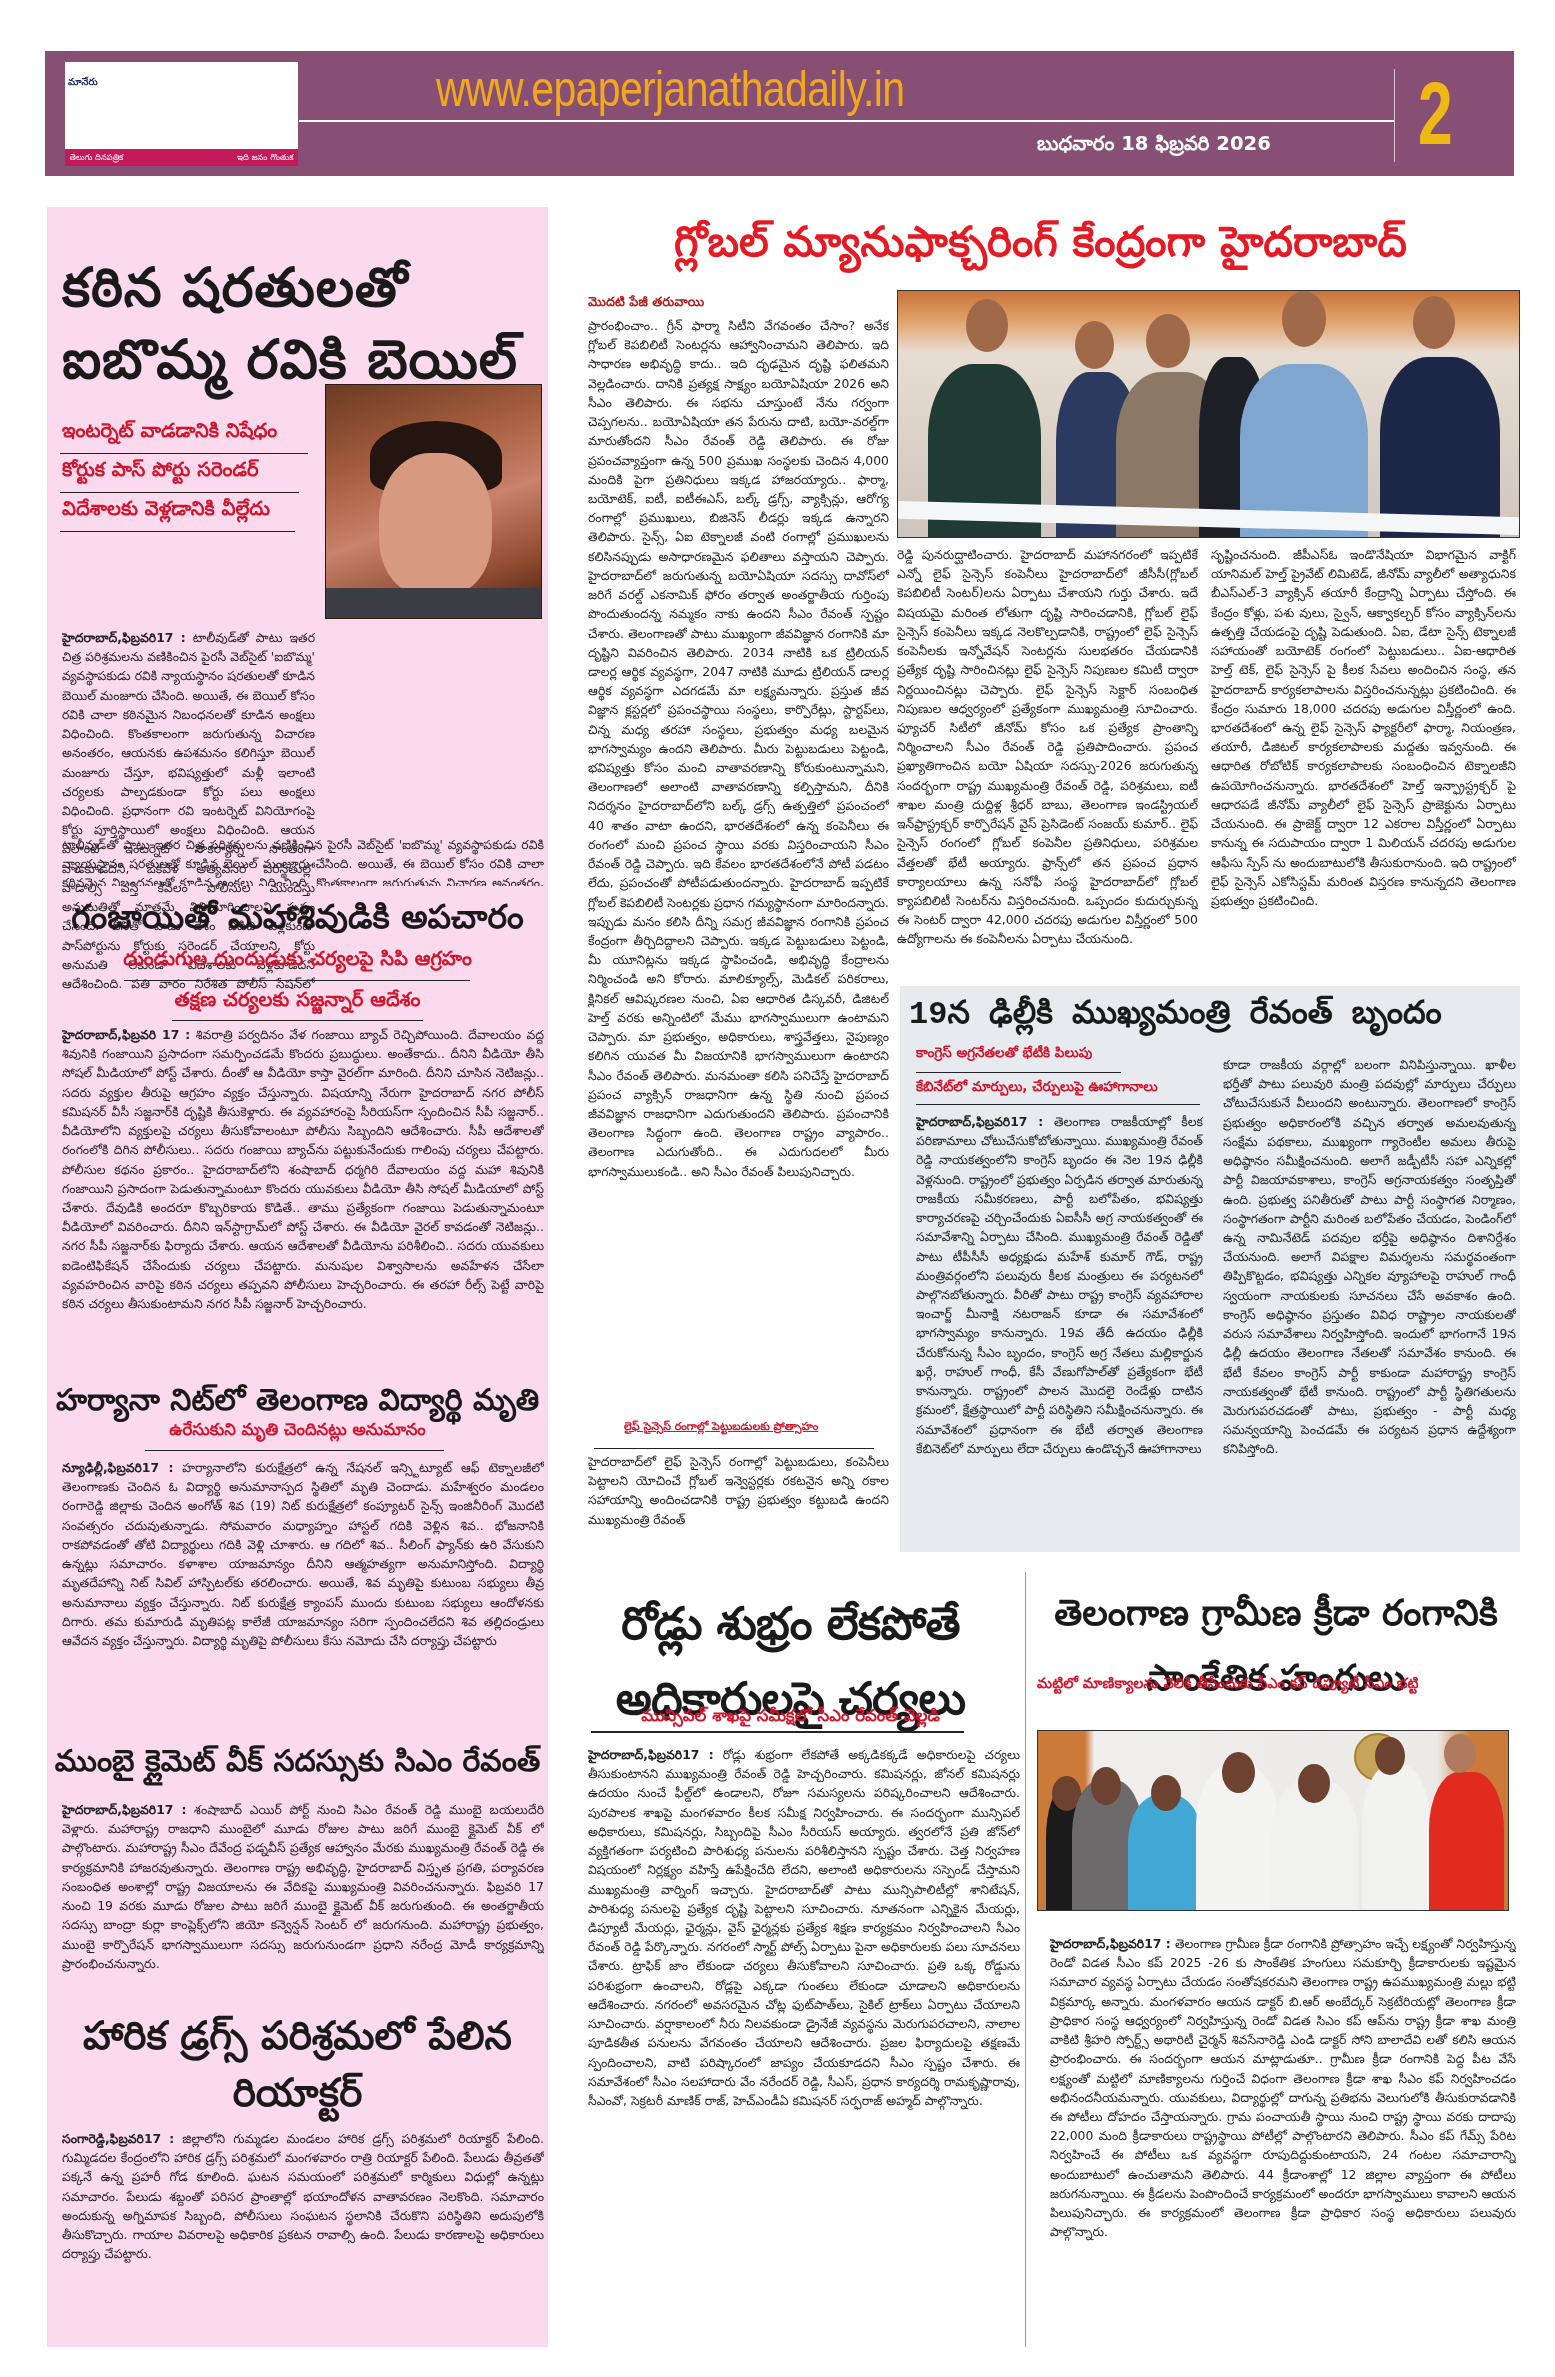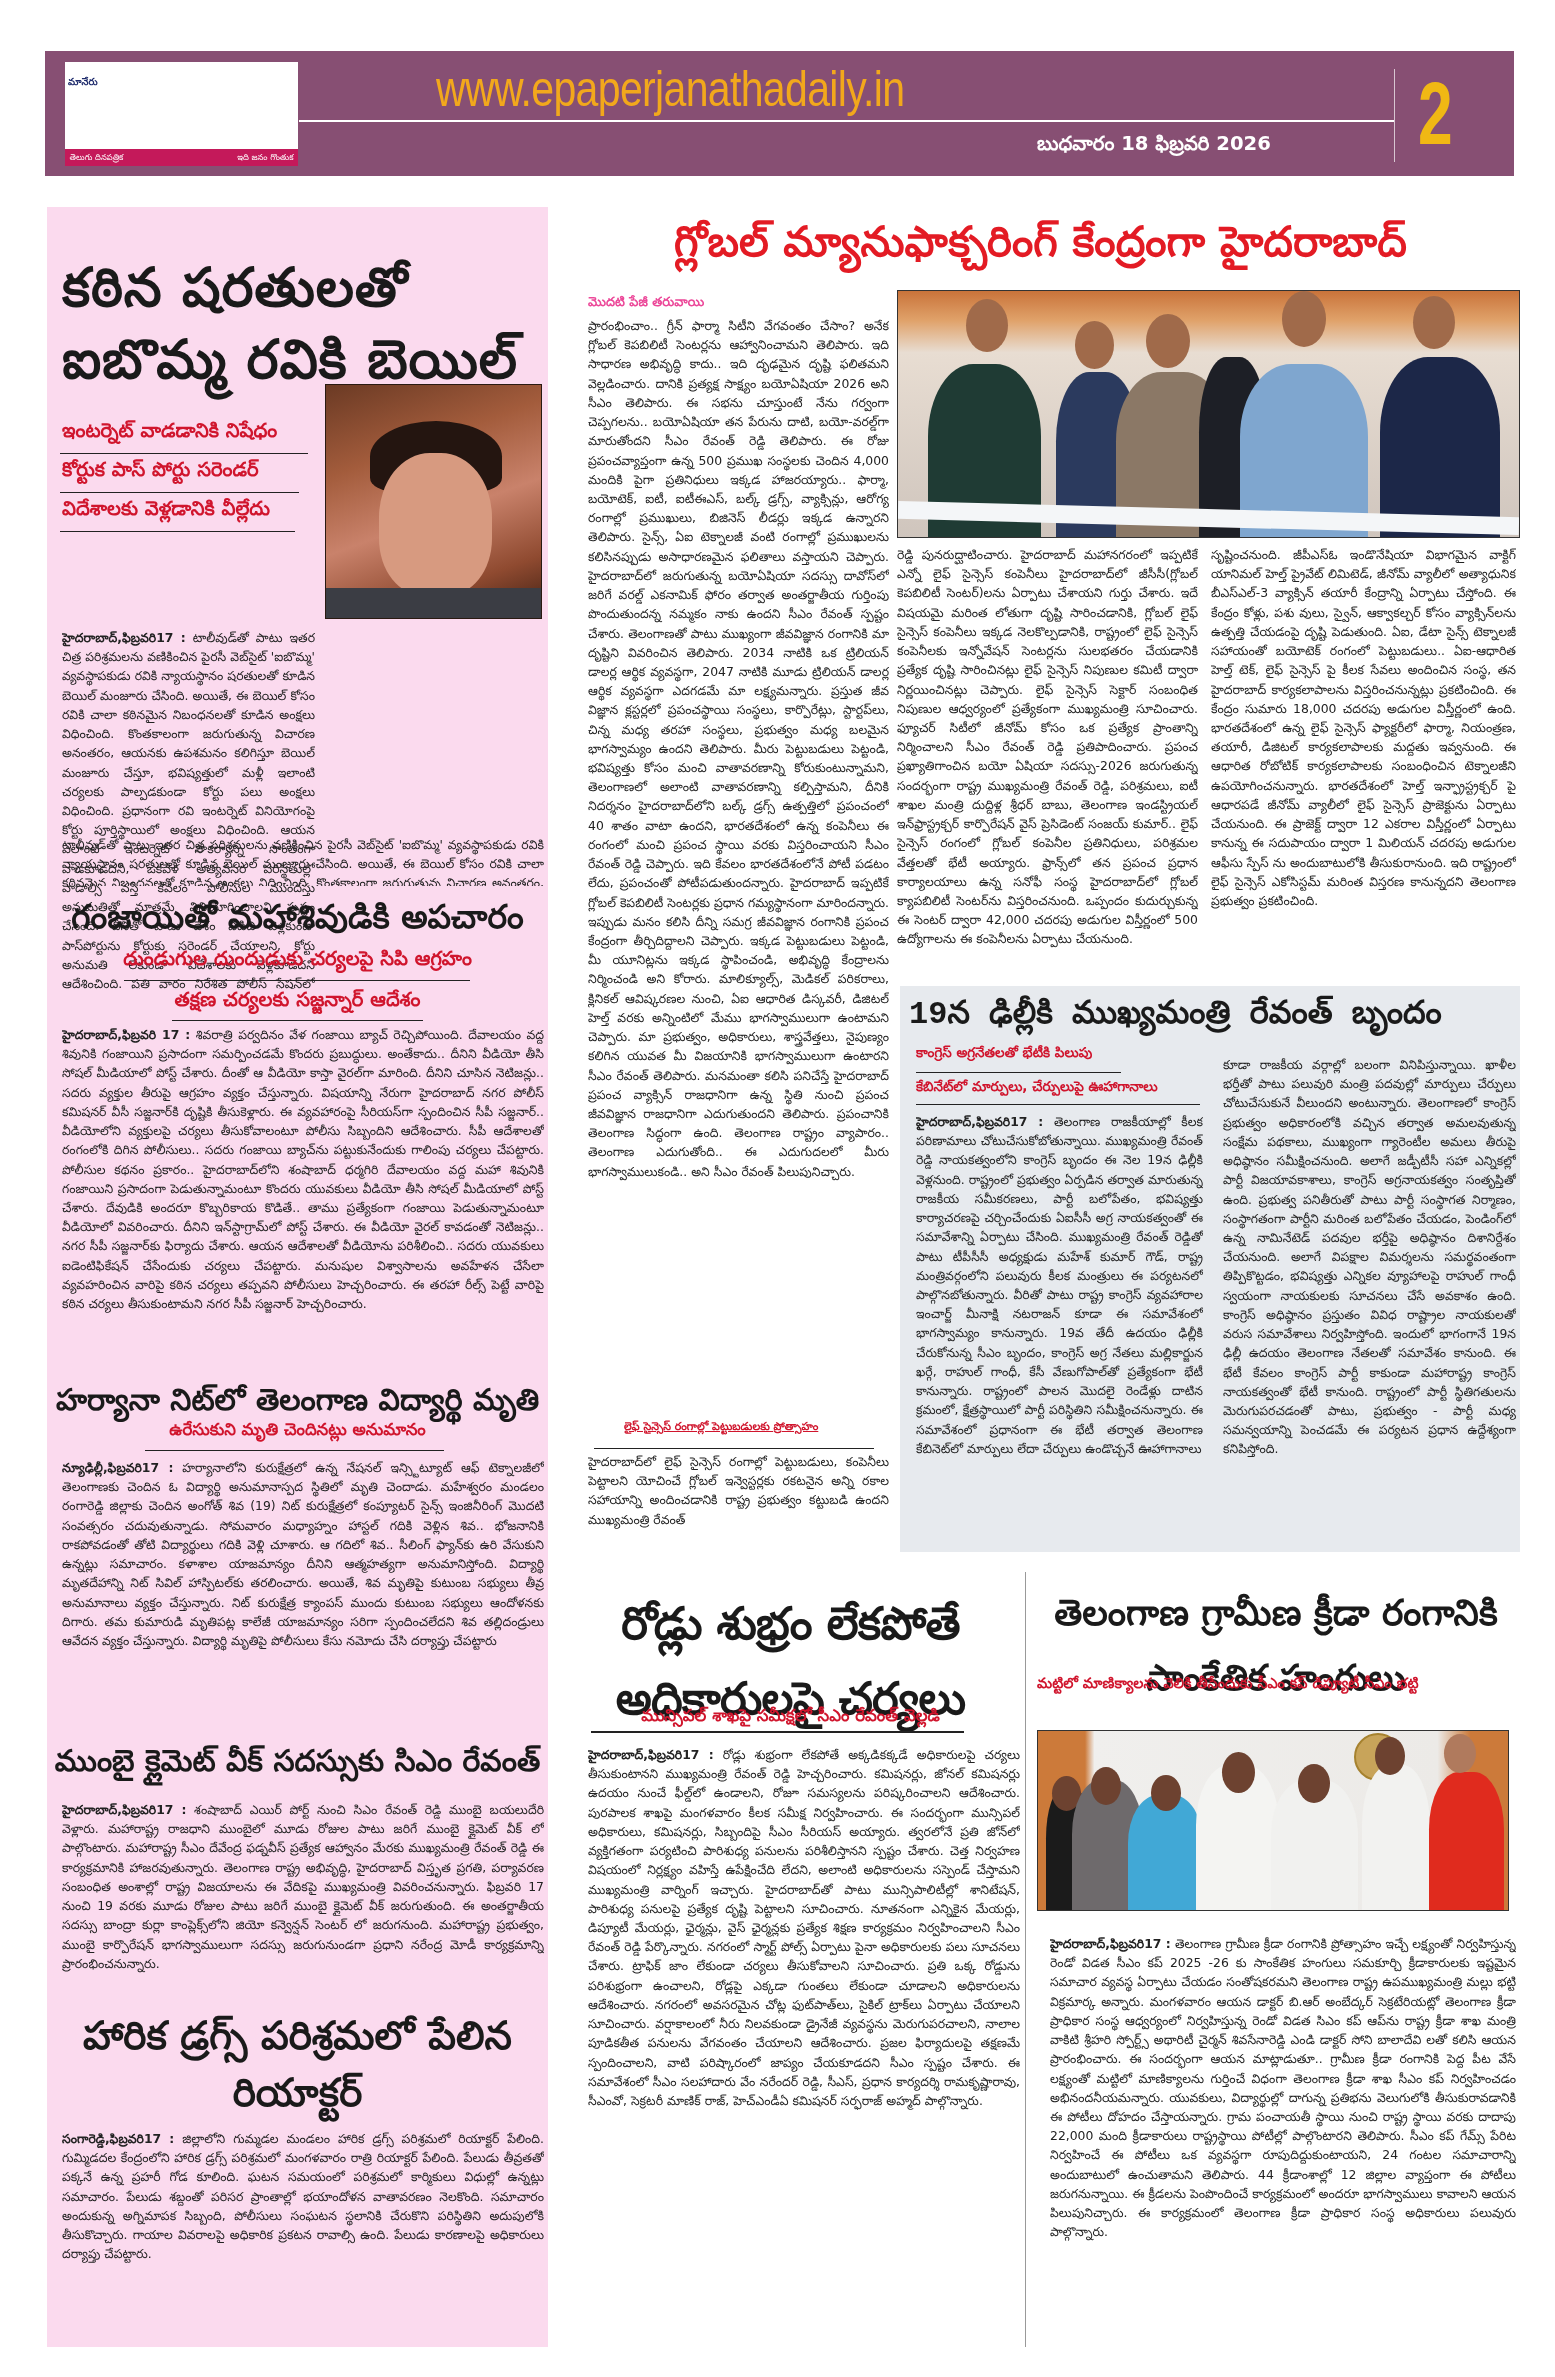--- a/index.html
+++ b/index.html
@@ -54,21 +54,21 @@
   #haryana-body { left: 62px; top: 1458px; width: 482px; }
 
   #mumbai-head { left: 53px; top: 1744px; width: 489px; text-align: center; font-size: 30px; }
   #mumbai-body { left: 62px; top: 1800px; width: 482px; }
 
   #harika-head { left: 53px; top: 2007px; width: 489px; text-align: center; font-size: 39px; line-height: 57px; }
   #harika-body { left: 62px; top: 2129px; width: 482px; }
 
   
   #main-head { left: 561px; top: 217px; width: 959px; text-align: center; font-size: 42px; font-weight: bold; color: #e31b24; white-space: nowrap; letter-spacing: 0px; }
-  #main-contd { left: 588px; top: 294px; font-size: 12.8px; color: #ec4899; font-weight: bold; }
+  #main-contd { left: 588px; top: 294px; font-size: 12.8px; color: #b91c1c; font-weight: bold; }
   #main-col1 { left: 588px; top: 316px; width: 301px; }
   #main-photo { left: 897px; top: 290px; width: 623px; height: 248px; overflow: hidden; border: 0.8px solid #333; background: linear-gradient(180deg, #c9733a 0%, #e0a26a 12%, #e8ddd2 25%, #cfc5bd 100%); }
   #main-photo .person { position: absolute; bottom: -7.5px; border-radius: 40% 40% 0 0; }
   #main-photo .head { position: absolute; border-radius: 50%; background: #a06a4a; }
   #main-photo .ribbon { position: absolute; left: 0; top: 218px; width: 100%; height: 18px; background: #f4f6f8; transform: rotate(1.5deg); }
   #main-col2 { left: 897px; top: 545px; width: 301px; }
   #main-col3 { left: 1211px; top: 545px; width: 305px; }
   #life-sub { left: 588px; top: 1418px; font-size: 11px; text-decoration: underline; margin-left: 36px; }
   #life-rule { left: 594px; top: 1448px; width: 280px; height: 0.8px; background: #222; }
 

